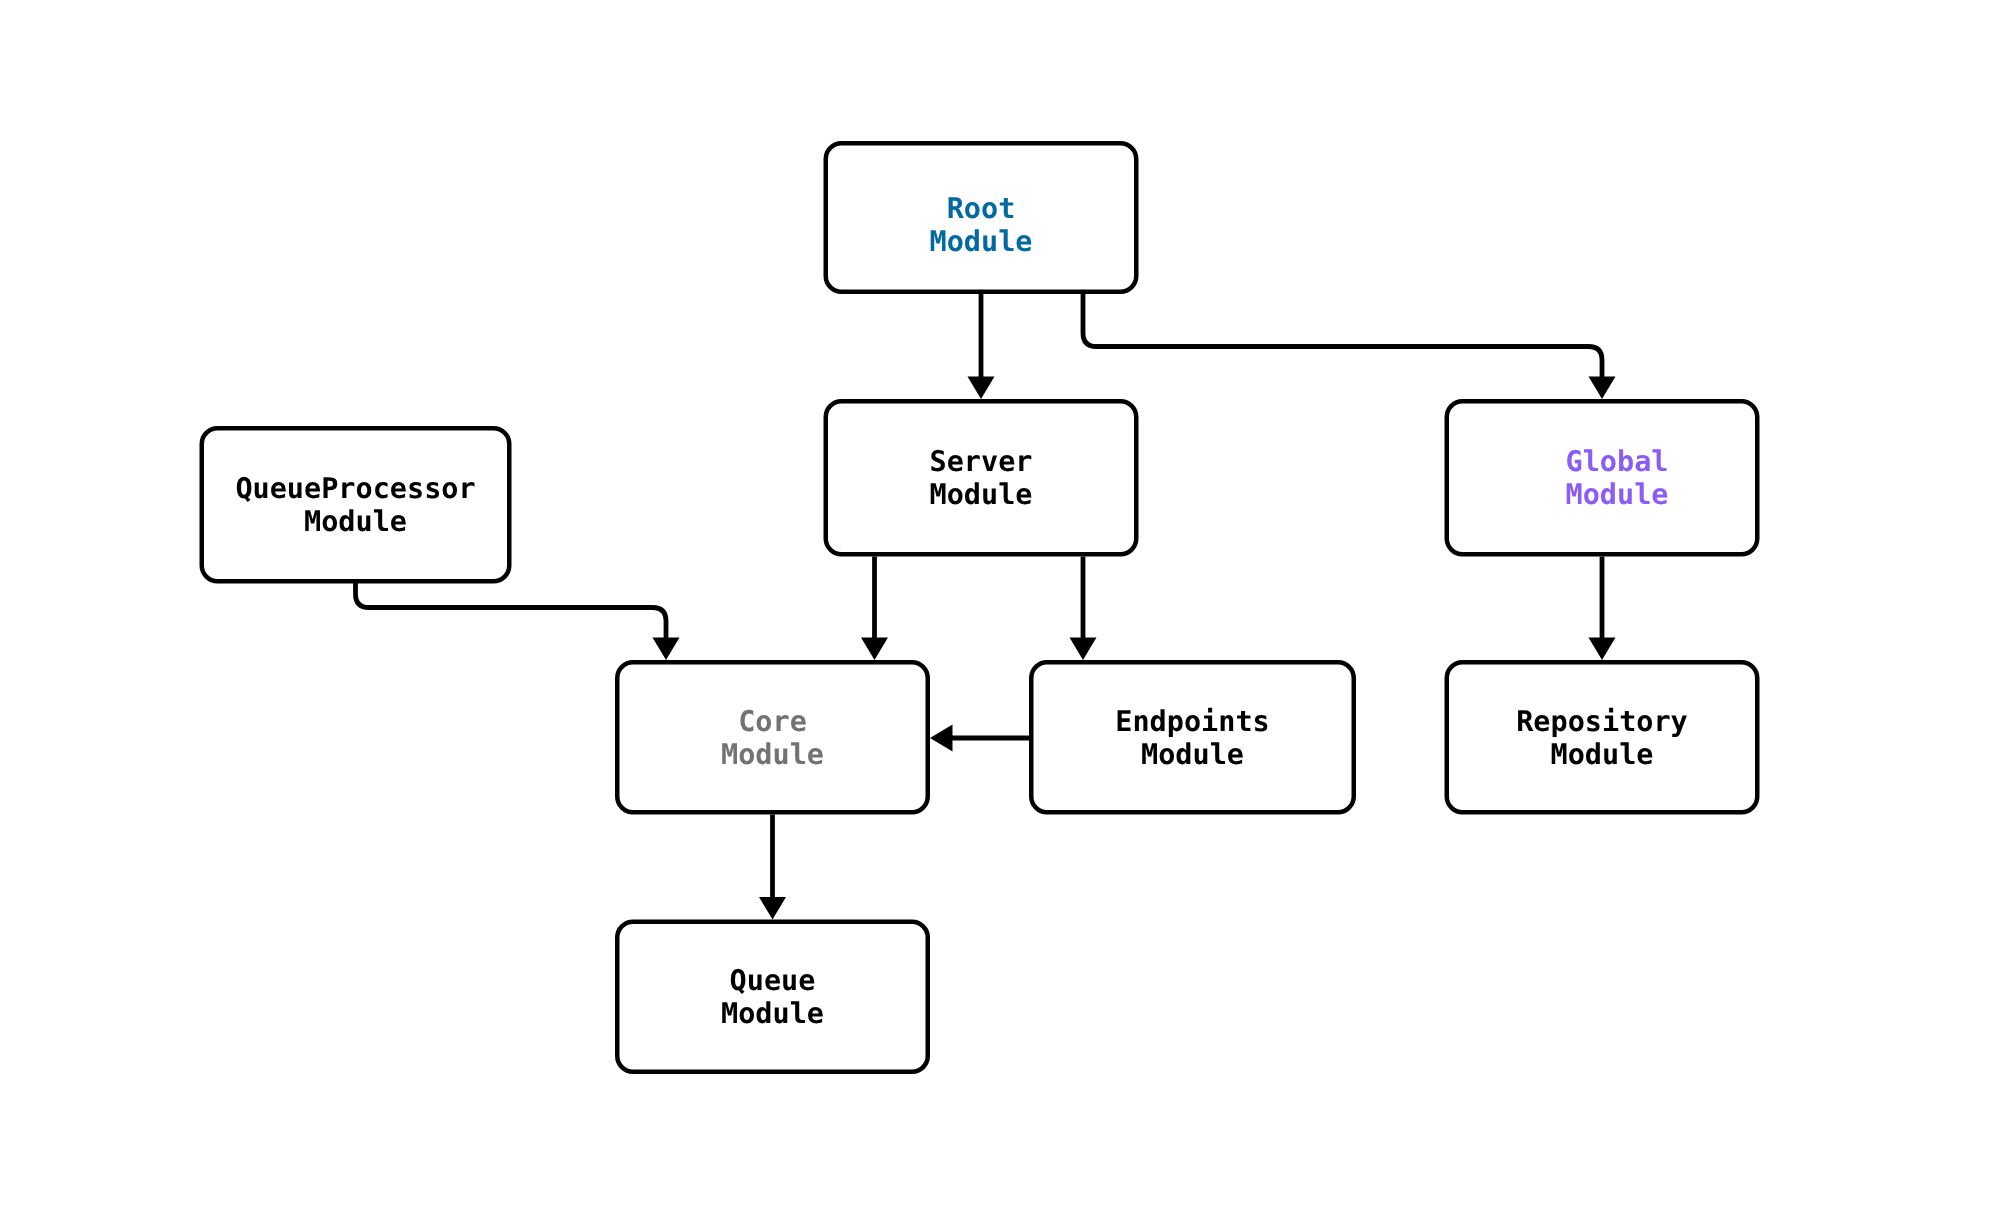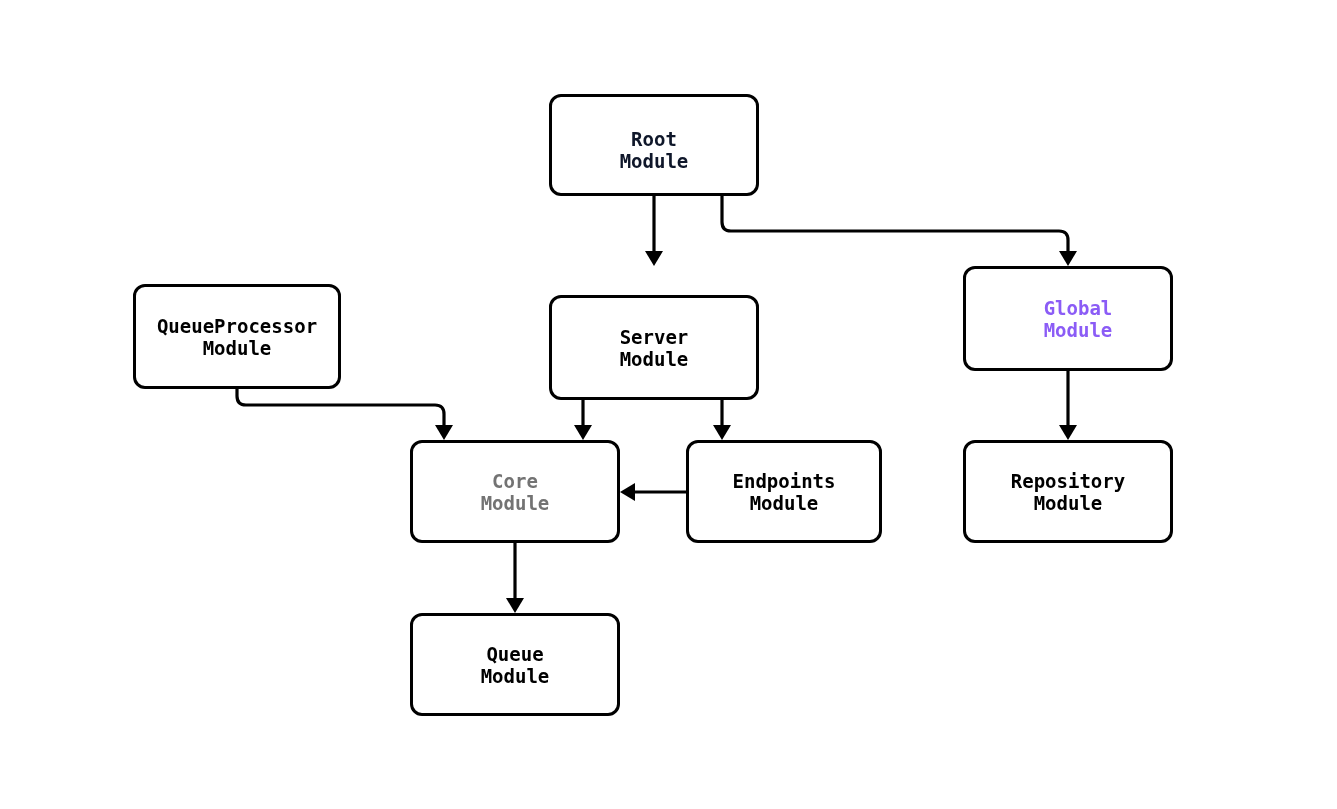--- a/index.html
+++ b/index.html
@@ -92,40 +92,40 @@
         <polygon class="arrow-head" points="1068,440 1059,425 1077,425" fill="#000000"></polygon>
       </g>
       <g>
         <path class="edge-path" d="M 515 543 L 515 602" stroke="#000000"></path>
         <polygon class="arrow-head" points="515,613 506,598 524,598" fill="#000000"></polygon>
       </g>
     </svg>
 
   <div id="node-layer">
       <div class="node-box" style="left: 549px; top: 94px; width: 210px; height: 102px; border-color: rgb(0, 0, 0);">
-        <span class="node-label" style="color: #0f172a; margin-top: 10px;">Root
+        <span class="node-label" style="color: #0369a1; margin-top: 10px;">Root
 Module</span>
       </div>
       <div class="node-box" style="left: 133px; top: 266px; width: 208px; height: 105px; border-color: rgb(0, 0, 0); margin-top: 18px;">
         <span class="node-label" style="color: rgb(0, 0, 0);">QueueProcessor
 Module</span>
       </div>
-      <div class="node-box" style="left: 549px; top: 266px; width: 210px; height: 105px; border-color: rgb(0, 0, 0); margin-top: 29px;">
+      <div class="node-box" style="left: 549px; top: 266px; width: 210px; height: 105px; border-color: rgb(0, 0, 0);">
         <span class="node-label" style="color: rgb(0, 0, 0);">Server
 Module</span>
       </div>
       <div class="node-box" style="left: 963px; top: 266px; width: 210px; height: 105px; border-color: rgb(0, 0, 0);">
         <span class="node-label" style="color: #8b5cf6; margin-left: 20px;">Global
 Module</span>
       </div>
       <div class="node-box" style="left: 410px; top: 440px; width: 210px; height: 103px; border-color: rgb(0, 0, 0);">
         <span class="node-label" style="color: #737373;">Core
 Module</span>
       </div>
-      <div class="node-box" style="left: 686px; top: 440px; width: 196px; height: 103px; border-color: rgb(0, 0, 0);">
+      <div class="node-box" style="left: 686px; top: 440px; width: 218px; height: 103px; border-color: rgb(0, 0, 0);">
         <span class="node-label" style="color: rgb(0, 0, 0);">Endpoints
 Module</span>
       </div>
       <div class="node-box" style="left: 963px; top: 440px; width: 210px; height: 103px; border-color: rgb(0, 0, 0); align-items: center;">
         <span class="node-label" style="color: rgb(0, 0, 0);">Repository
 Module</span>
       </div>
       <div class="node-box" style="left: 410px; top: 613px; width: 210px; height: 103px; border-color: rgb(0, 0, 0);">
         <span class="node-label" style="color: rgb(0, 0, 0);">Queue
 Module</span>

